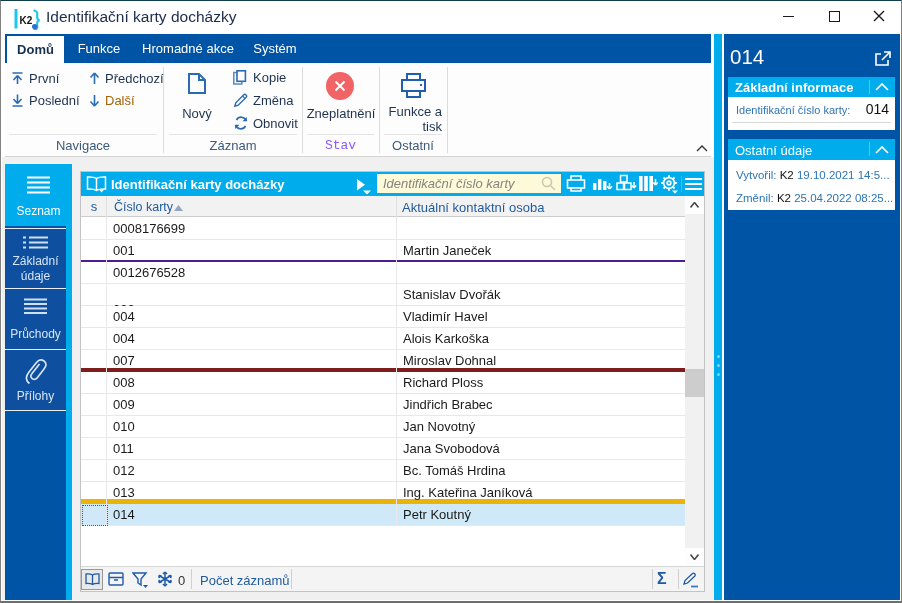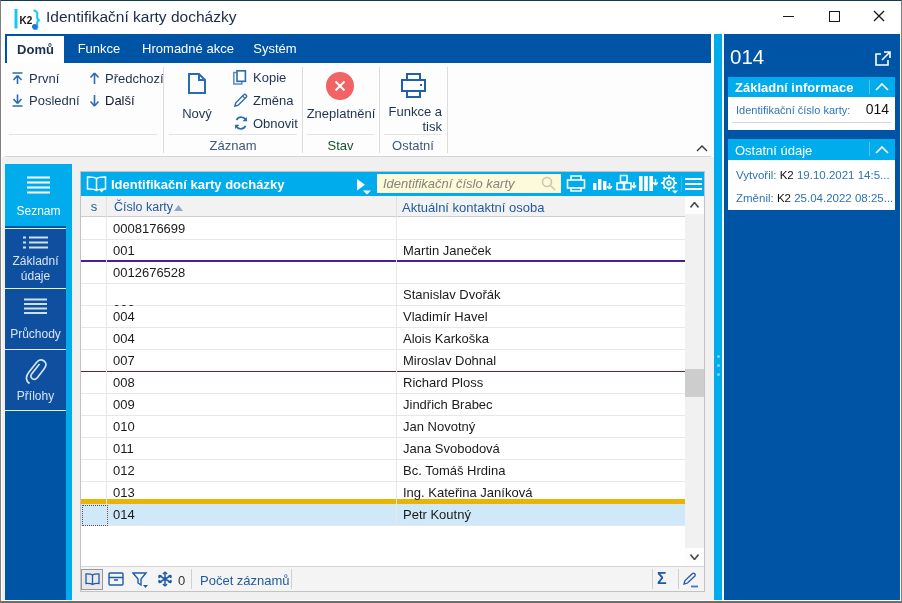--- a/index.html
+++ b/index.html
@@ -41,40 +41,41 @@
 
   <div class="abs" style="left:162px;top:66px;width:1px;height:86px;background:#dcdcdc;"></div>
   <div class="abs" style="left:301px;top:66px;width:1px;height:86px;background:#dcdcdc;"></div>
   <div class="abs" style="left:378px;top:66px;width:1px;height:86px;background:#dcdcdc;"></div>
   <div class="abs" style="left:446px;top:66px;width:1px;height:86px;background:#dcdcdc;"></div>
 
   <div class="abs" style="left:8px;top:133px;width:148px;height:1px;background:#e4e4e4;"></div>
   <div class="abs" style="left:168px;top:133px;width:128px;height:1px;background:#e4e4e4;"></div>
   <div class="abs" style="left:306px;top:133px;width:67px;height:1px;background:#e4e4e4;"></div>
   <div class="abs" style="left:383px;top:133px;width:58px;height:1px;background:#e4e4e4;"></div>
+  <div class="abs" style="left:8px;top:137px;width:148px;text-align:center;font-size:13px;color:#3d5a7a;">Navigace</div>
   <div class="abs" style="left:168px;top:137px;width:128px;text-align:center;font-size:13px;color:#3d5a7a;">Záznam</div>
-  <div class="abs" style="left:306px;top:137px;width:67px;text-align:center;font-size:13px;color:#14532d;">Stav</div>
+  <div class="abs" style="left:306px;top:137px;width:67px;text-align:center;font-size:13px;color:#8b5cf6;font-family:Liberation Mono, monospace;">Stav</div>
   <div class="abs" style="left:383px;top:137px;width:58px;text-align:center;font-size:13px;color:#3d5a7a;">Ostatní</div>
 
   <svg class="abs" style="left:10px;top:71px;" width="13" height="13" viewBox="0 0 13 13">
       <path d="M1.5 1 H11.5 M6.5 3.5 V12 M6.5 3.5 L2.5 8 M6.5 3.5 L10.5 8" stroke="#2a6cb3" stroke-width="1.6" fill="none"></path>
     </svg>
   <div class="abs" style="left:28px;top:70px;font-size:13px;color:#1f3350;">První</div>
   <svg class="abs" style="left:10px;top:93px;" width="13" height="13" viewBox="0 0 13 13">
       <path d="M1.5 12 H11.5 M6.5 0.5 V9.5 M6.5 9.5 L2.5 5 M6.5 9.5 L10.5 5" stroke="#2a6cb3" stroke-width="1.6" fill="none"></path>
     </svg>
   <div class="abs" style="left:28px;top:92px;font-size:13px;color:#1f3350;">Poslední</div>
   <svg class="abs" style="left:87px;top:71px;" width="13" height="13" viewBox="0 0 13 13">
       <path d="M6.5 1 V12 M6.5 1 L2.5 5.5 M6.5 1 L10.5 5.5" stroke="#2a6cb3" stroke-width="1.6" fill="none"></path>
     </svg>
   <div class="abs" style="left:104px;top:70px;font-size:13px;color:#1f3350;">Předchozí</div>
   <svg class="abs" style="left:87px;top:93px;" width="13" height="13" viewBox="0 0 13 13">
       <path d="M6.5 1 V12 M6.5 12 L2.5 7.5 M6.5 12 L10.5 7.5" stroke="#2a6cb3" stroke-width="1.6" fill="none"></path>
     </svg>
-  <div class="abs" style="left:104px;top:92px;font-size:13px;color:#0f172a;">Další</div>
+  <div class="abs" style="left:104px;top:92px;font-size:13px;color:#a16207;">Další</div>
 
   <svg class="abs" style="left:187px;top:72px;" width="18" height="21" viewBox="0 0 18 21">
       <path d="M1 1 H11 L17 7 V20 H1 Z" fill="none" stroke="#2a6cb3" stroke-width="2"></path>
       <path d="M11 1 V7 H17" fill="none" stroke="#2a6cb3" stroke-width="2"></path>
     </svg>
   <div class="abs" style="left:166px;top:105px;width:60px;text-align:center;font-size:13px;color:#1f3350;">Nový</div>
 
   <svg class="abs" style="left:232px;top:69px;" width="14" height="15" viewBox="0 0 14 15">
       <rect x="0.8" y="2.5" width="8" height="11.5" fill="none" stroke="#5d89bd" stroke-width="1.5"></rect>
       <rect x="4" y="0.8" width="8.4" height="10.5" fill="#fdfdfd" stroke="#2a6cb3" stroke-width="1.6"></rect>
@@ -240,21 +241,21 @@
         <div style="position:absolute;left:315px;top:0;width:1px;height:22px;background:#e8e8e8;"></div>
         <div style="position:absolute;left:32px;top:3px;font-size:13px;color:#1a1a1a;">004</div>
         <div style="position:absolute;left:322px;top:3px;font-size:13px;color:#1a1a1a;">Vladimír Havel</div>
       </div>
       <div class="abs" style="left:80px;top:327px;width:604px;height:22px;background:#fff;border-bottom:1px solid #e8e8e8;box-sizing:border-box;">
         <div style="position:absolute;left:25px;top:0;width:1px;height:22px;background:#e8e8e8;"></div>
         <div style="position:absolute;left:315px;top:0;width:1px;height:22px;background:#e8e8e8;"></div>
         <div style="position:absolute;left:32px;top:3px;font-size:13px;color:#1a1a1a;">004</div>
         <div style="position:absolute;left:322px;top:3px;font-size:13px;color:#1a1a1a;">Alois Karkoška</div>
       </div>
-      <div class="abs" style="left:80px;top:349px;width:604px;height:22px;background:#fff;border-bottom:1px solid #7f1d1d;box-sizing:border-box;">
+      <div class="abs" style="left:80px;top:349px;width:604px;height:22px;background:#fff;border-bottom:4px solid #7f1d1d;box-sizing:border-box;">
         <div style="position:absolute;left:25px;top:0;width:1px;height:22px;background:#e8e8e8;"></div>
         <div style="position:absolute;left:315px;top:0;width:1px;height:22px;background:#e8e8e8;"></div>
         <div style="position:absolute;left:32px;top:3px;font-size:13px;color:#1a1a1a;">007</div>
         <div style="position:absolute;left:322px;top:3px;font-size:13px;color:#1a1a1a;">Miroslav Dohnal</div>
       </div>
       <div class="abs" style="left:80px;top:371px;width:604px;height:22px;background:#fff;border-bottom:1px solid #e8e8e8;box-sizing:border-box;">
         <div style="position:absolute;left:25px;top:0;width:1px;height:22px;background:#e8e8e8;"></div>
         <div style="position:absolute;left:315px;top:0;width:1px;height:22px;background:#e8e8e8;"></div>
         <div style="position:absolute;left:32px;top:3px;font-size:13px;color:#1a1a1a;">008</div>
         <div style="position:absolute;left:322px;top:3px;font-size:13px;color:#1a1a1a;">Richard Ploss</div>

